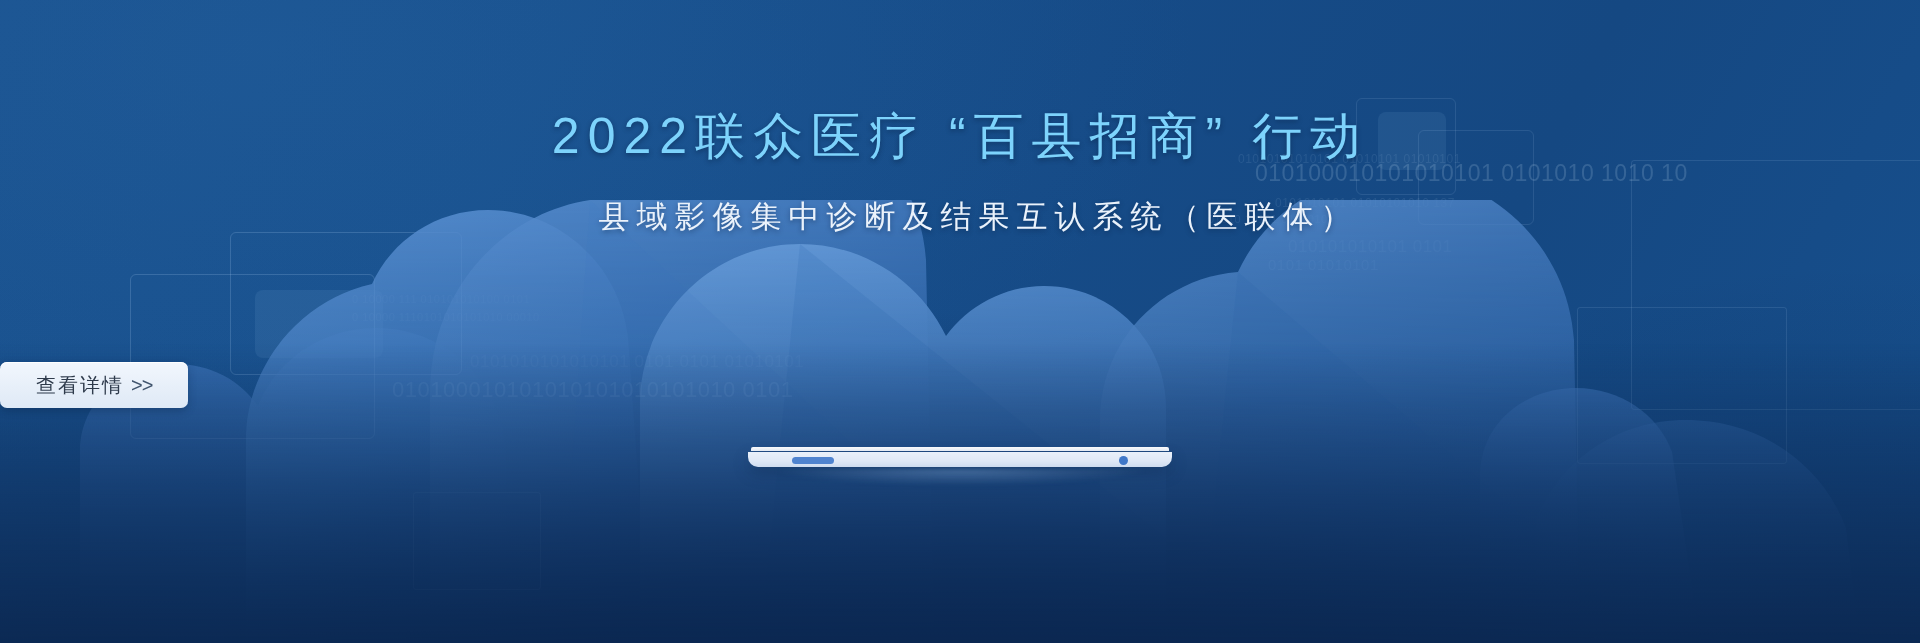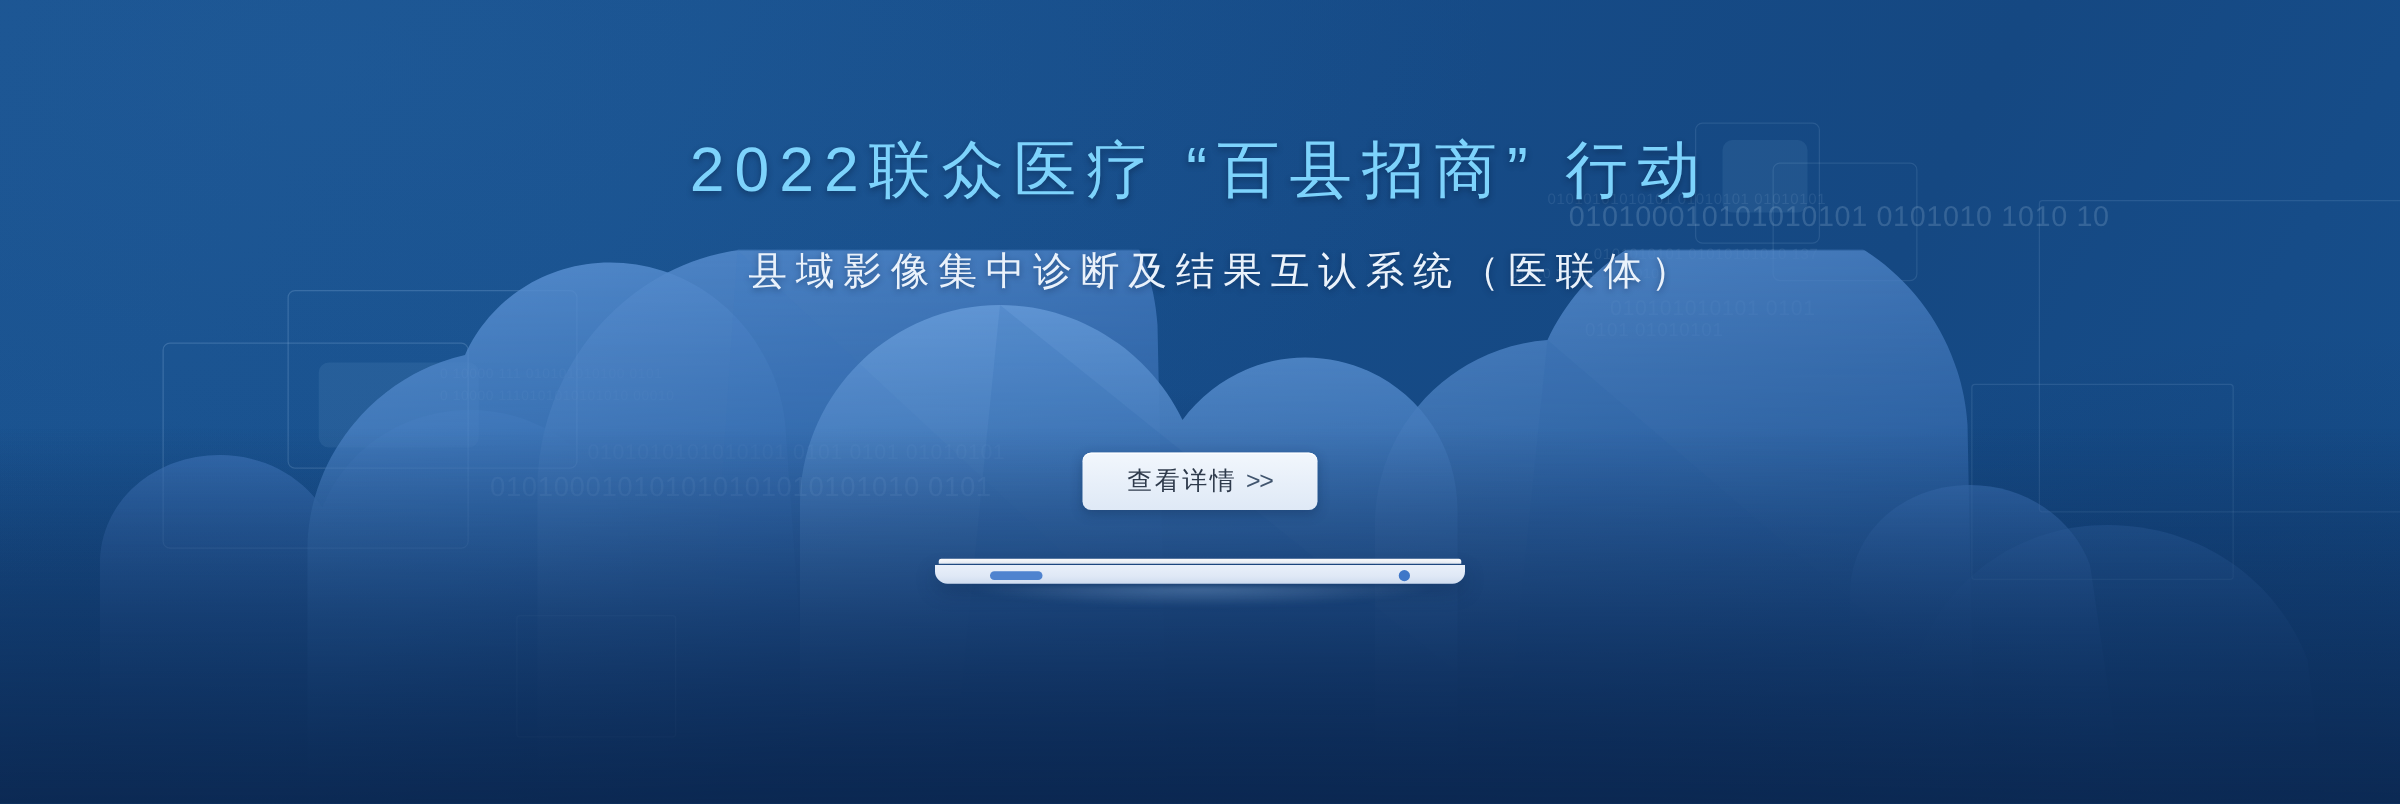--- a/index.html
+++ b/index.html
@@ -89,21 +89,21 @@
     text-shadow: 0 2px 5px rgba(6,26,56,0.40);
     white-space: nowrap;
     padding-left: 37px;
   }
 
   
   .cta-wrap {
     position: absolute;
     left: 0; right: 0;
     top: 362px;
-    text-align: center;
+    text-align: left;
   }
   .cta {
     display: inline-block;
     padding: 0 36px;
     height: 46px;
     line-height: 46px;
     border-radius: 7px;
     font-size: 20px;
     letter-spacing: 2px;
     color: #2f3b4c;

